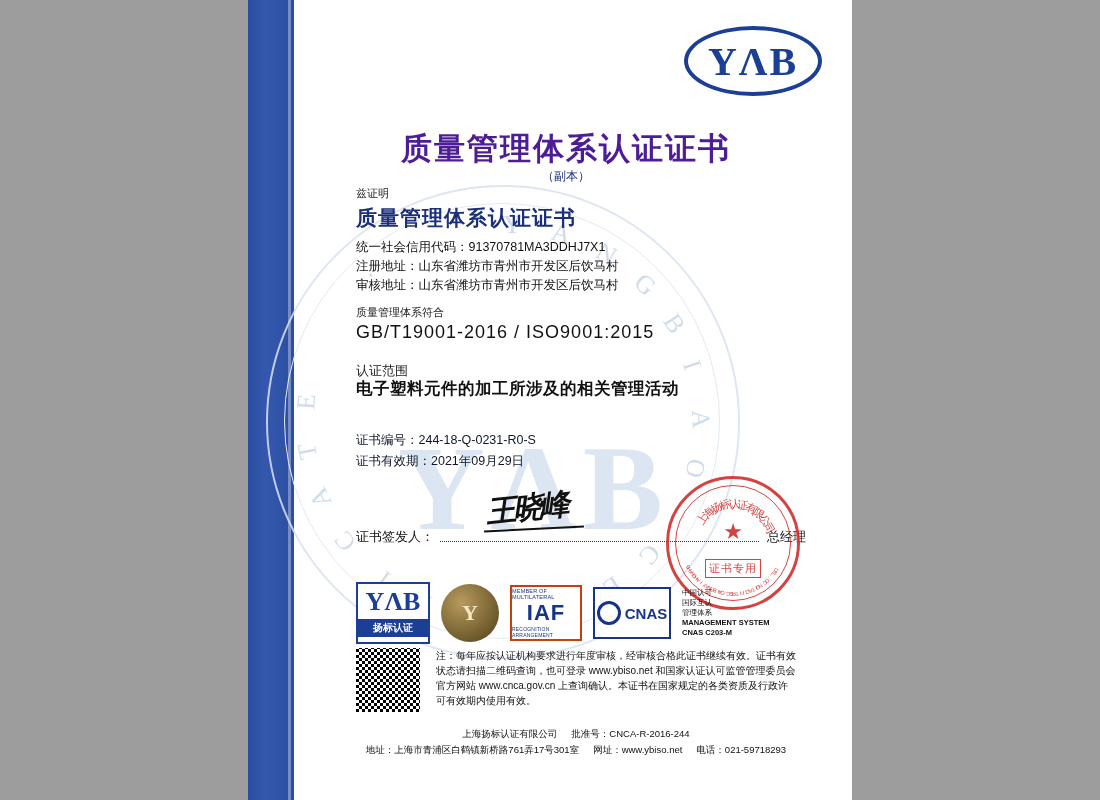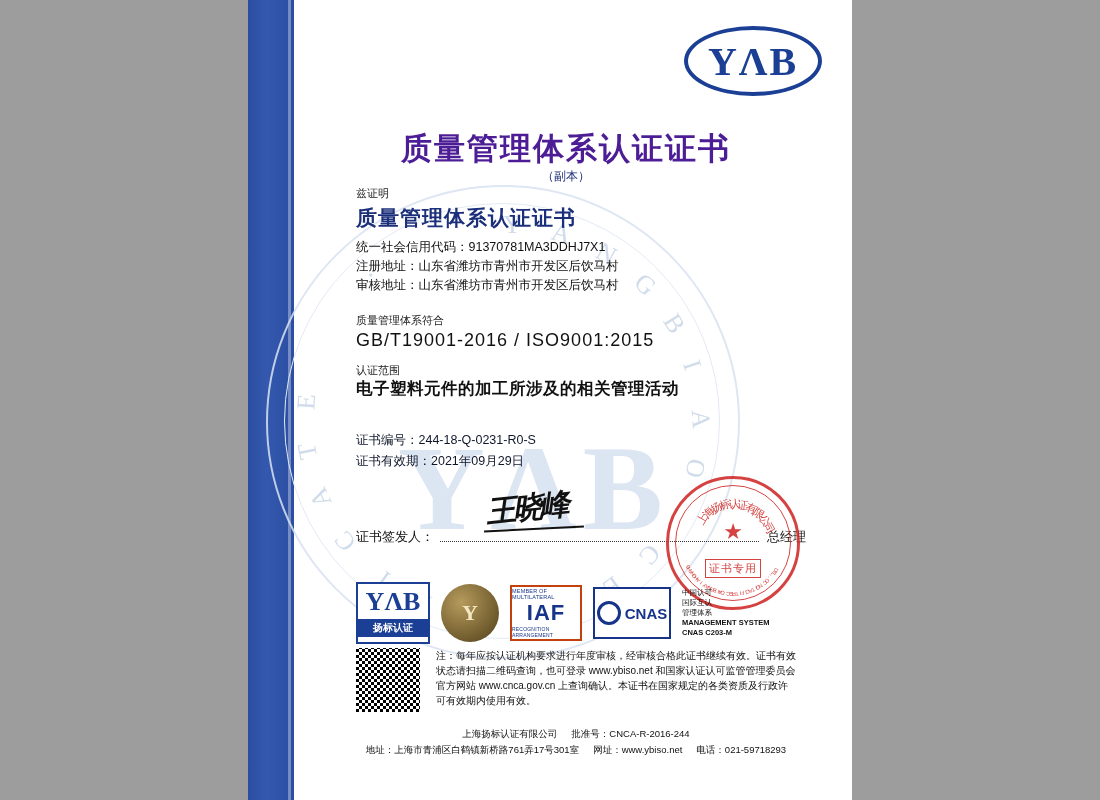--- a/index.html
+++ b/index.html
@@ -164,33 +164,33 @@
     letter-spacing: 1px;
   }
   .info-line {
     font-size: 12.5px;
     color: #111;
     line-height: 19px;
   }
   .std-label {
     font-size: 11px;
     color: #222;
-    margin-top: 18px;
+    margin-top: 10px;
   }
   .standard {
     font-size: 18px;
     color: #111;
     letter-spacing: 1px;
     font-family: "Liberation Sans", sans-serif;
     margin-top: 2px;
   }
   .scope-label {
-    font-size: 11px;
+    font-size: 13px;
     color: #222;
-    margin-top: 12px;
+    margin-top: 19px;
   }
   .scope-text {
     position: absolute;
     left: 108px;
     top: 378px;
     width: 440px;
     font-size: 16.5px;
     color: #111;
     font-weight: bold;
     letter-spacing: .5px;

